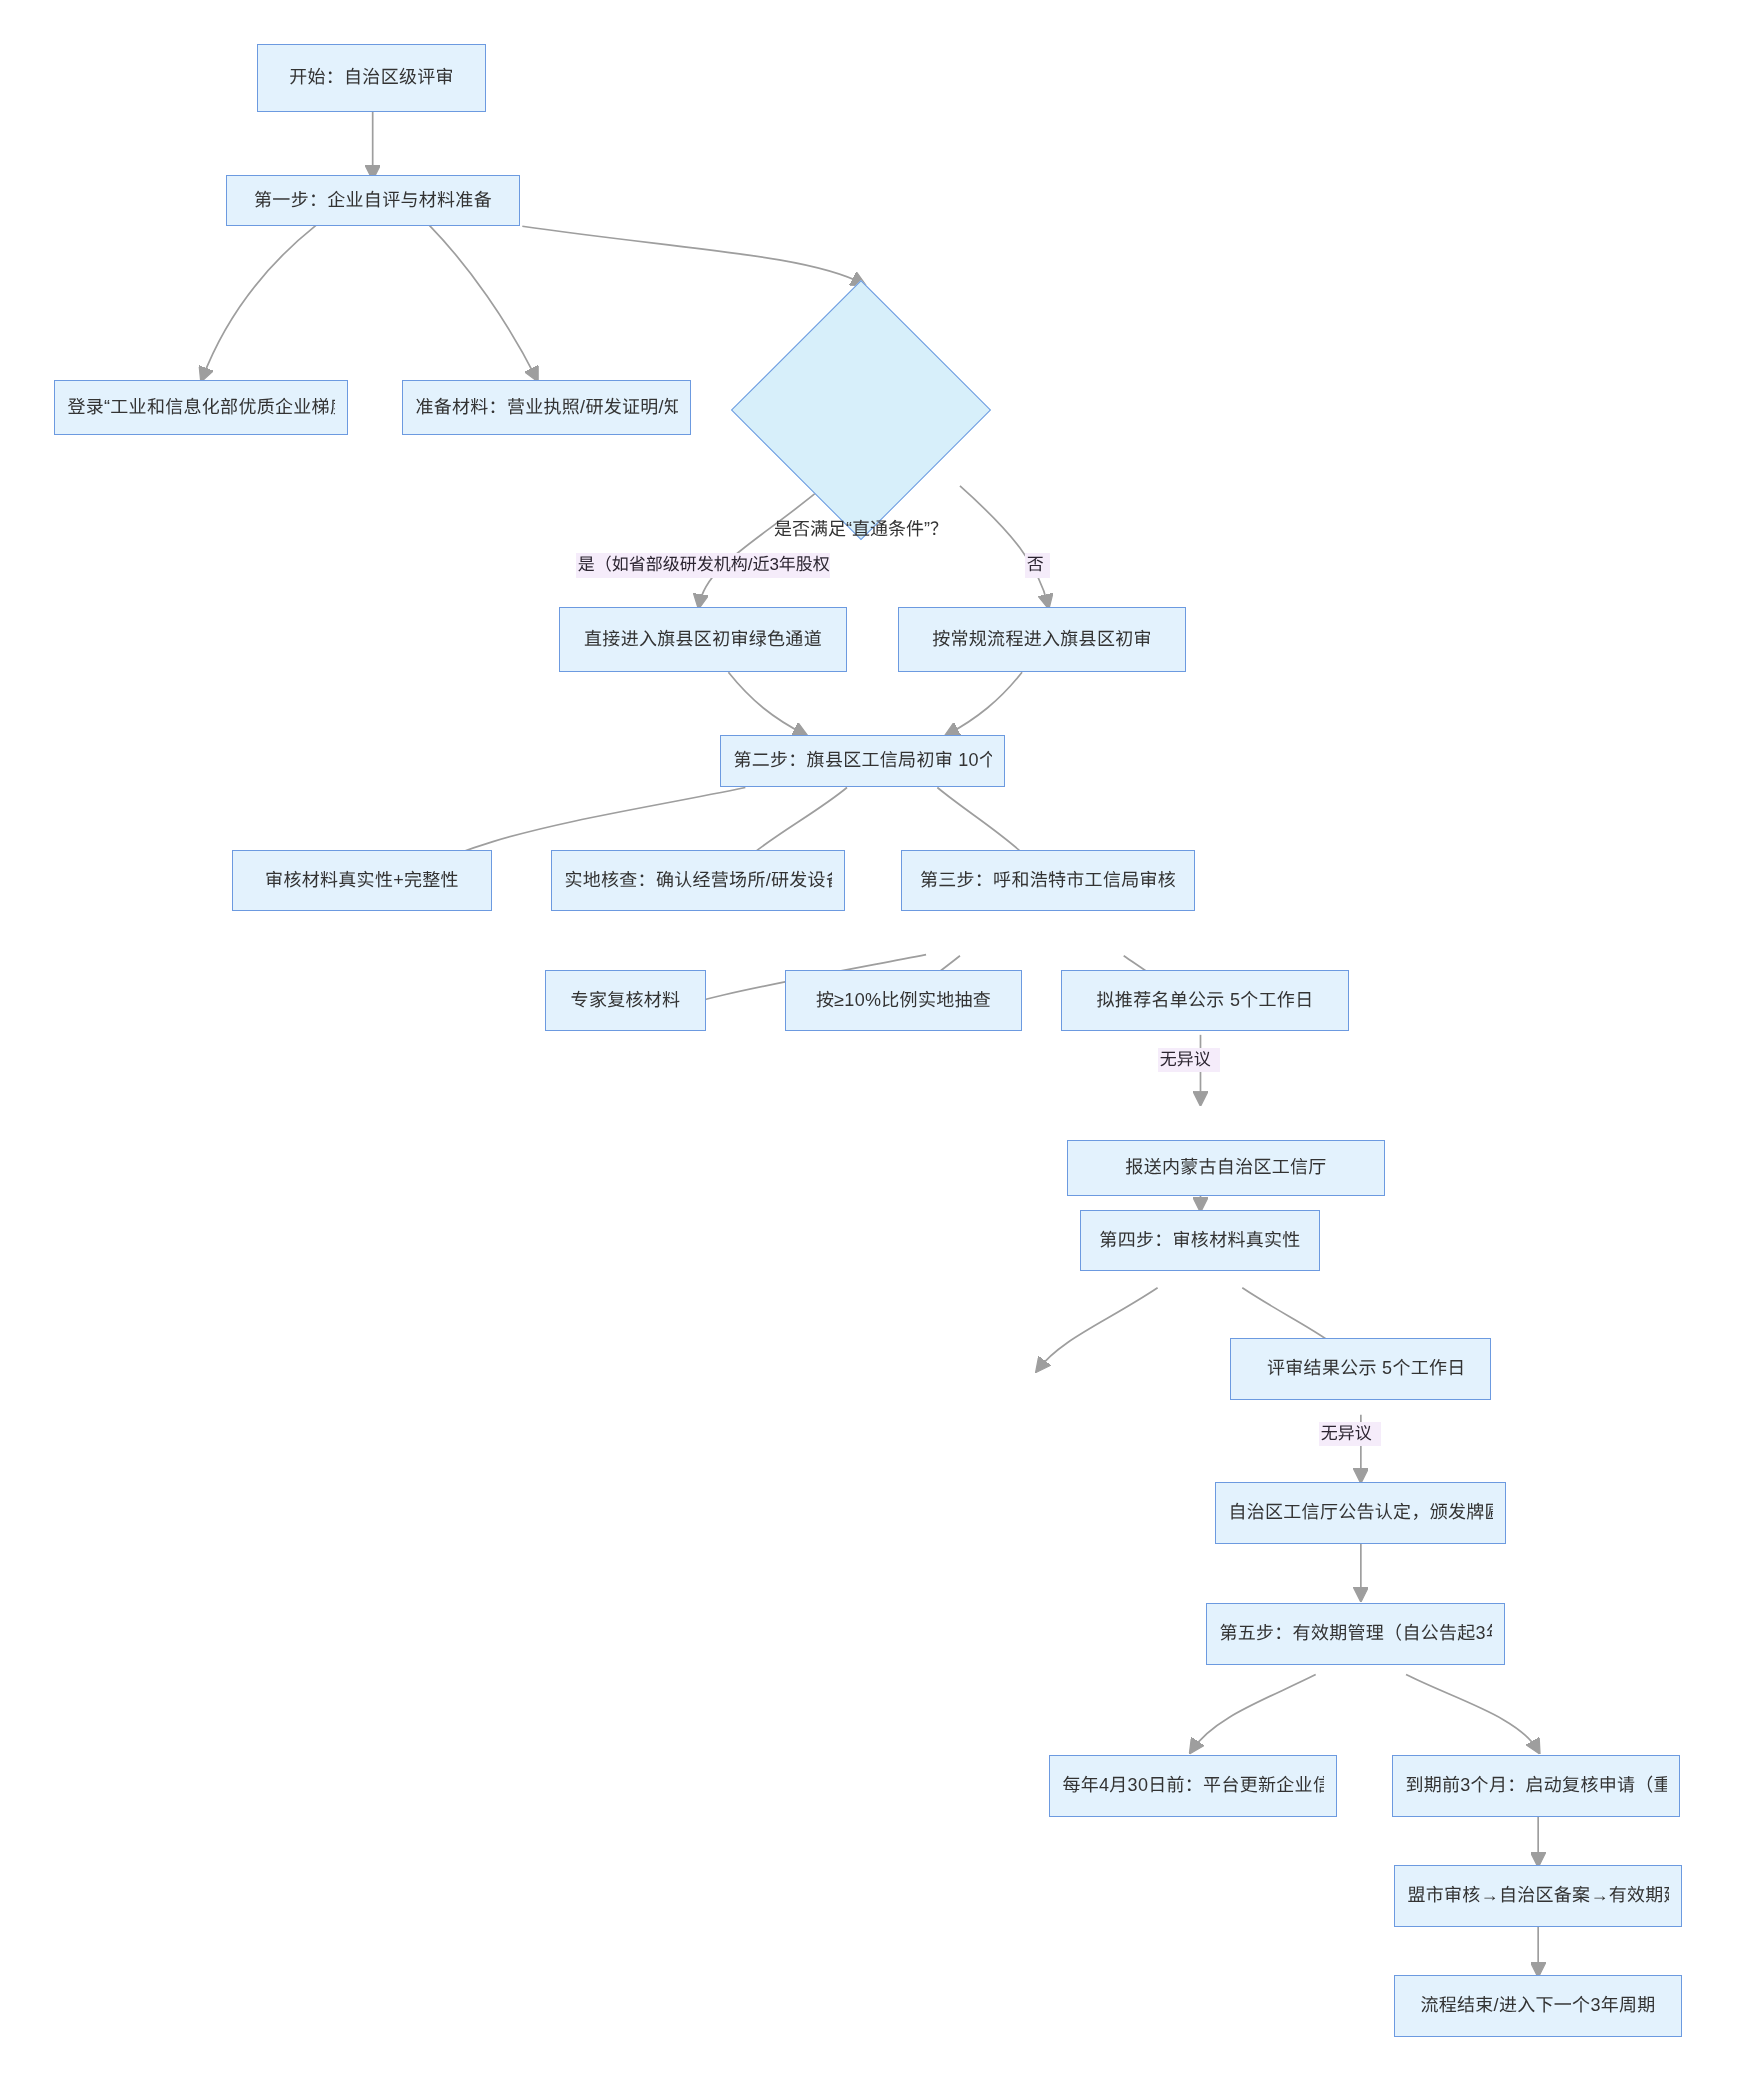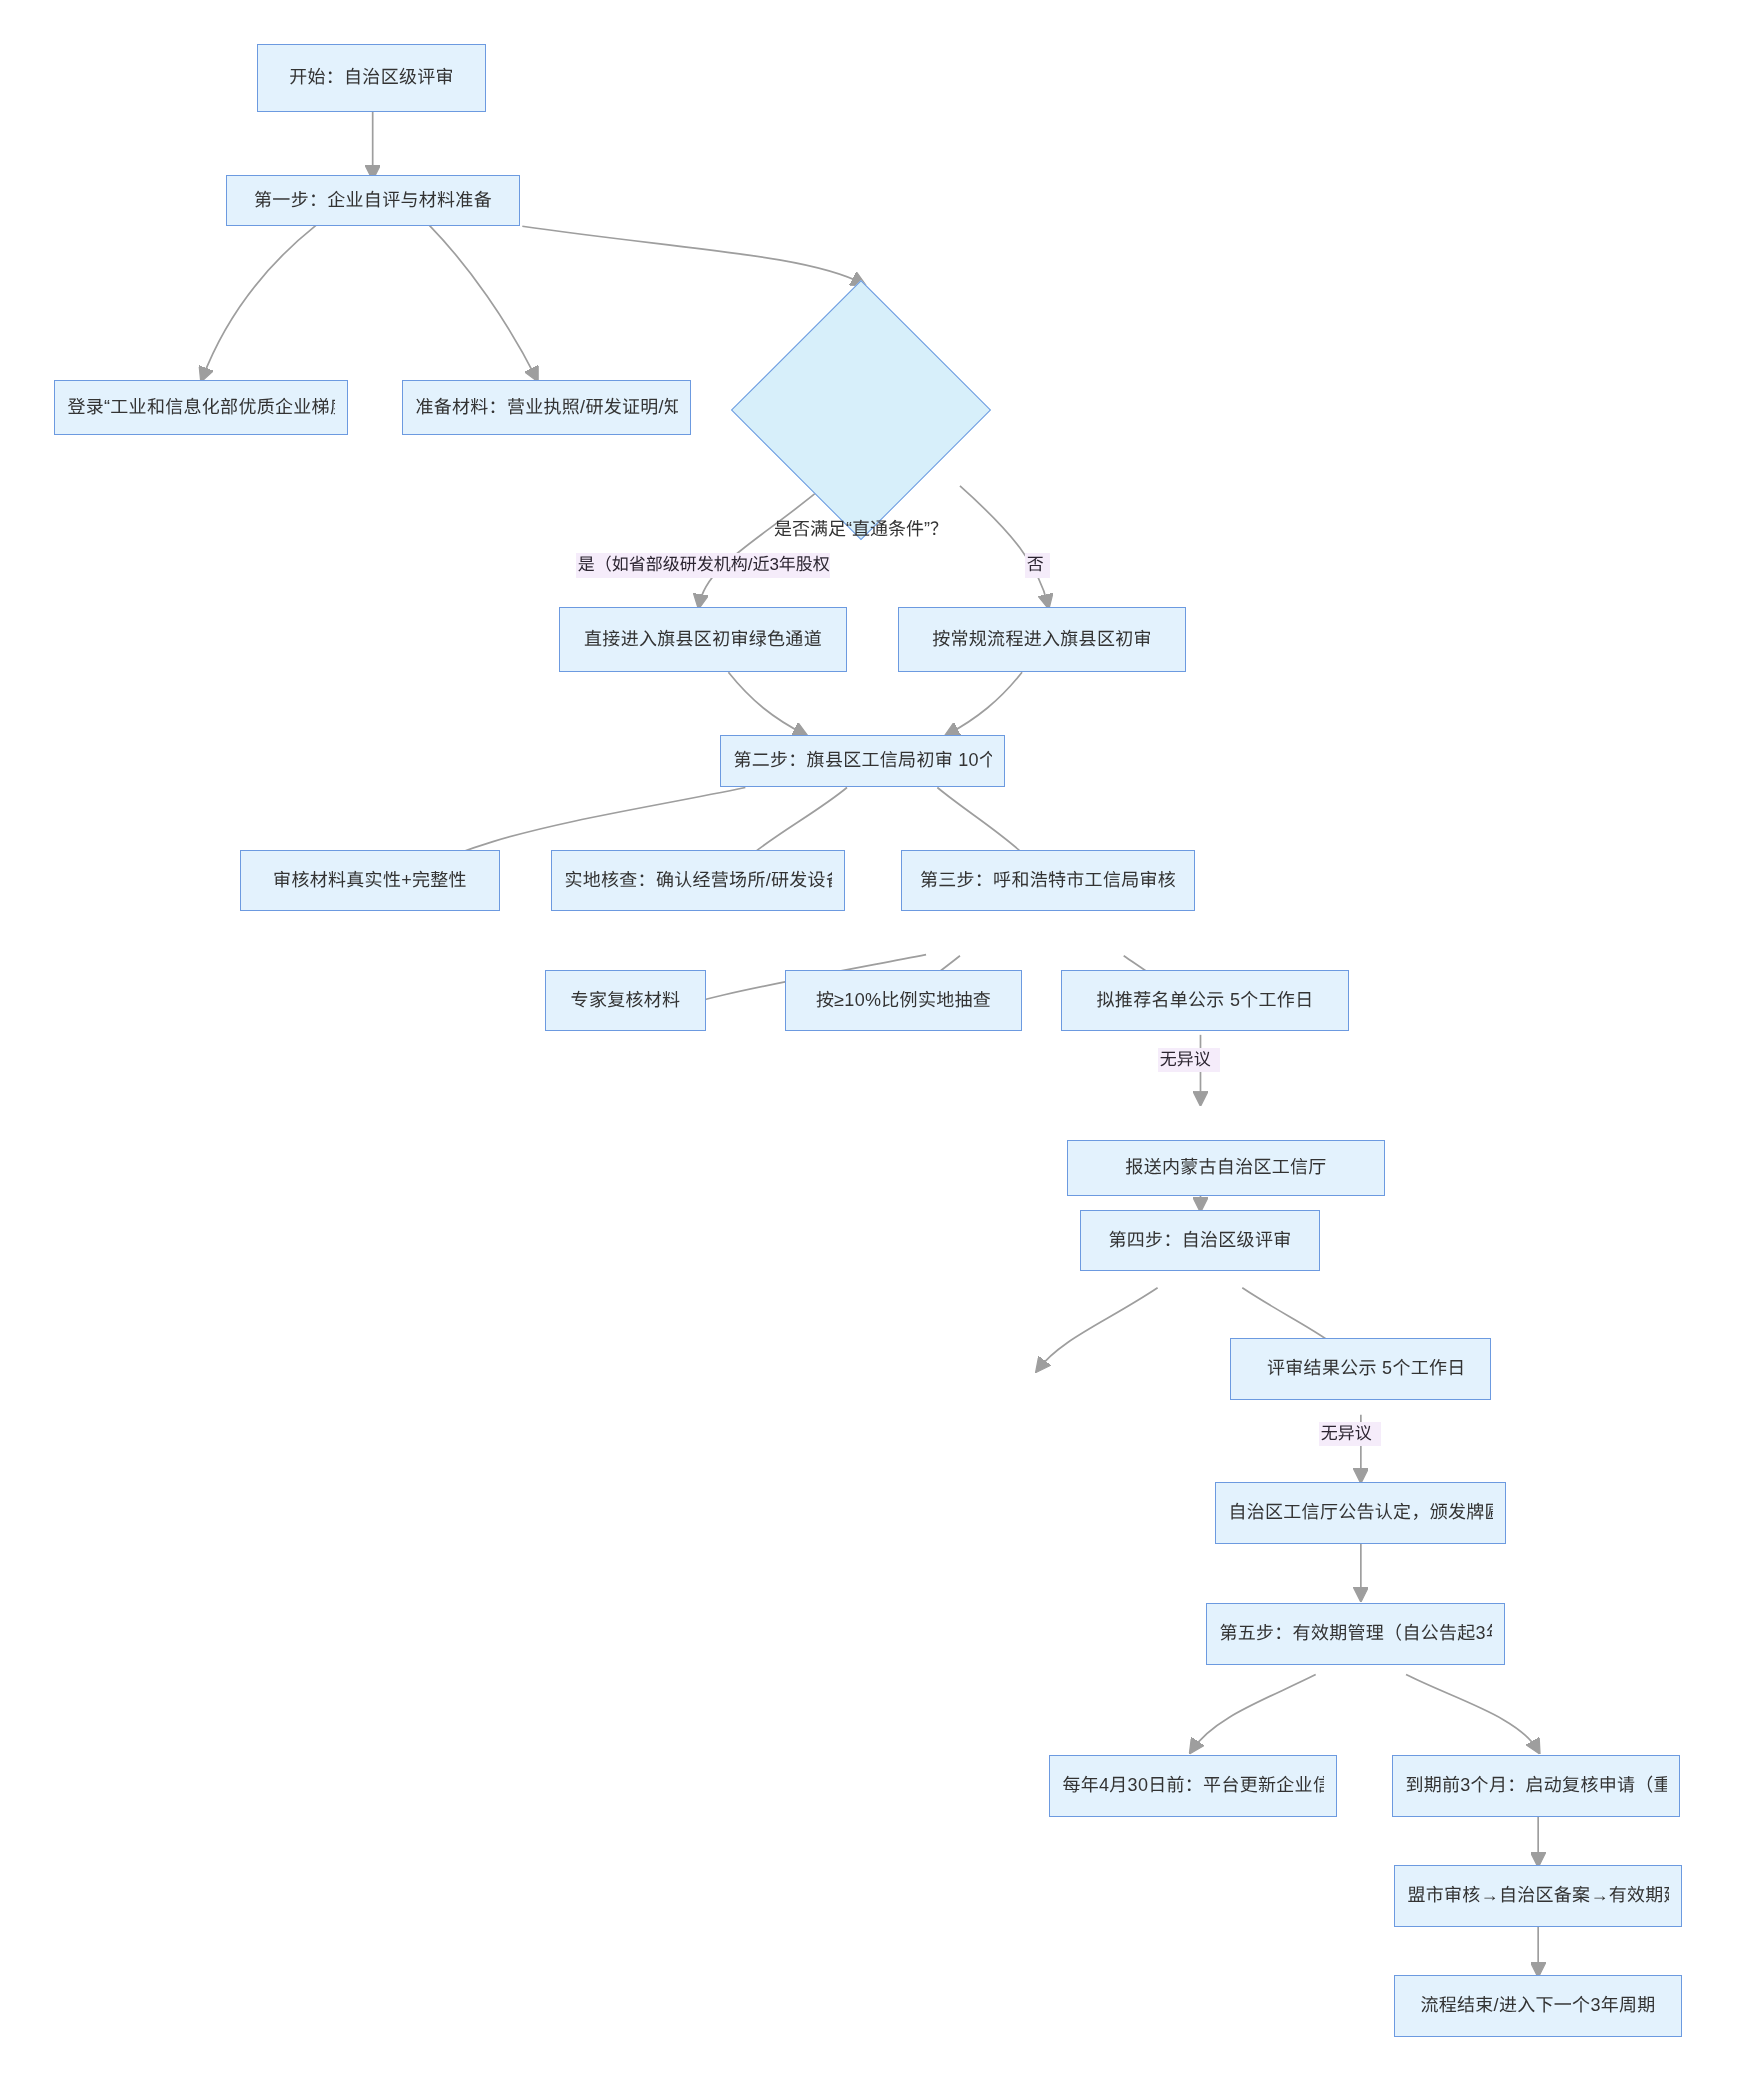--- a/index.html
+++ b/index.html
@@ -166,21 +166,21 @@
   </div>
 
   <div class="node" style="left:898px;top:607px;width:288px;height:65px;">
     <span class="lbl">按常规流程进入旗县区初审</span>
   </div>
 
   <div class="node" style="left:720px;top:735px;width:285px;height:52px;">
     <span class="lbl">第二步：旗县区工信局初审 10个工作日</span>
   </div>
 
-  <div class="node" style="left:240px;top:850px;width:260px;height:61px;">
+  <div class="node" style="left:232px;top:850px;width:260px;height:61px;">
     <span class="lbl">审核材料真实性+完整性</span>
   </div>
 
   <div class="node" style="left:551px;top:850px;width:294px;height:61px;">
     <span class="lbl">实地核查：确认经营场所/研发设备等</span>
   </div>
 
   <div class="node" style="left:901px;top:850px;width:294px;height:61px;">
     <span class="lbl">第三步：呼和浩特市工信局审核</span>
   </div>
@@ -195,21 +195,21 @@
 
   <div class="node" style="left:1061px;top:970px;width:288px;height:61px;">
     <span class="lbl">拟推荐名单公示 5个工作日</span>
   </div>
 
   <div class="node" style="left:1067px;top:1104px;width:318px;height:56px;margin-top:36px;">
     <span class="lbl">报送内蒙古自治区工信厅</span>
   </div>
 
   <div class="node" style="left:1080px;top:1210px;width:240px;height:61px;">
-    <span class="lbl">第四步：自治区级评审</span>
+    <span class="lbl">第四步：审核材料真实性</span>
   </div>
 
 
   <div class="node" style="left:1230px;top:1338px;width:261px;height:62px;padding-left:24px;">
     <span class="lbl">评审结果公示 5个工作日</span>
   </div>
 
   <div class="node" style="left:1215px;top:1482px;width:291px;height:62px;">
     <span class="lbl">自治区工信厅公告认定，颁发牌匾</span>
   </div>

